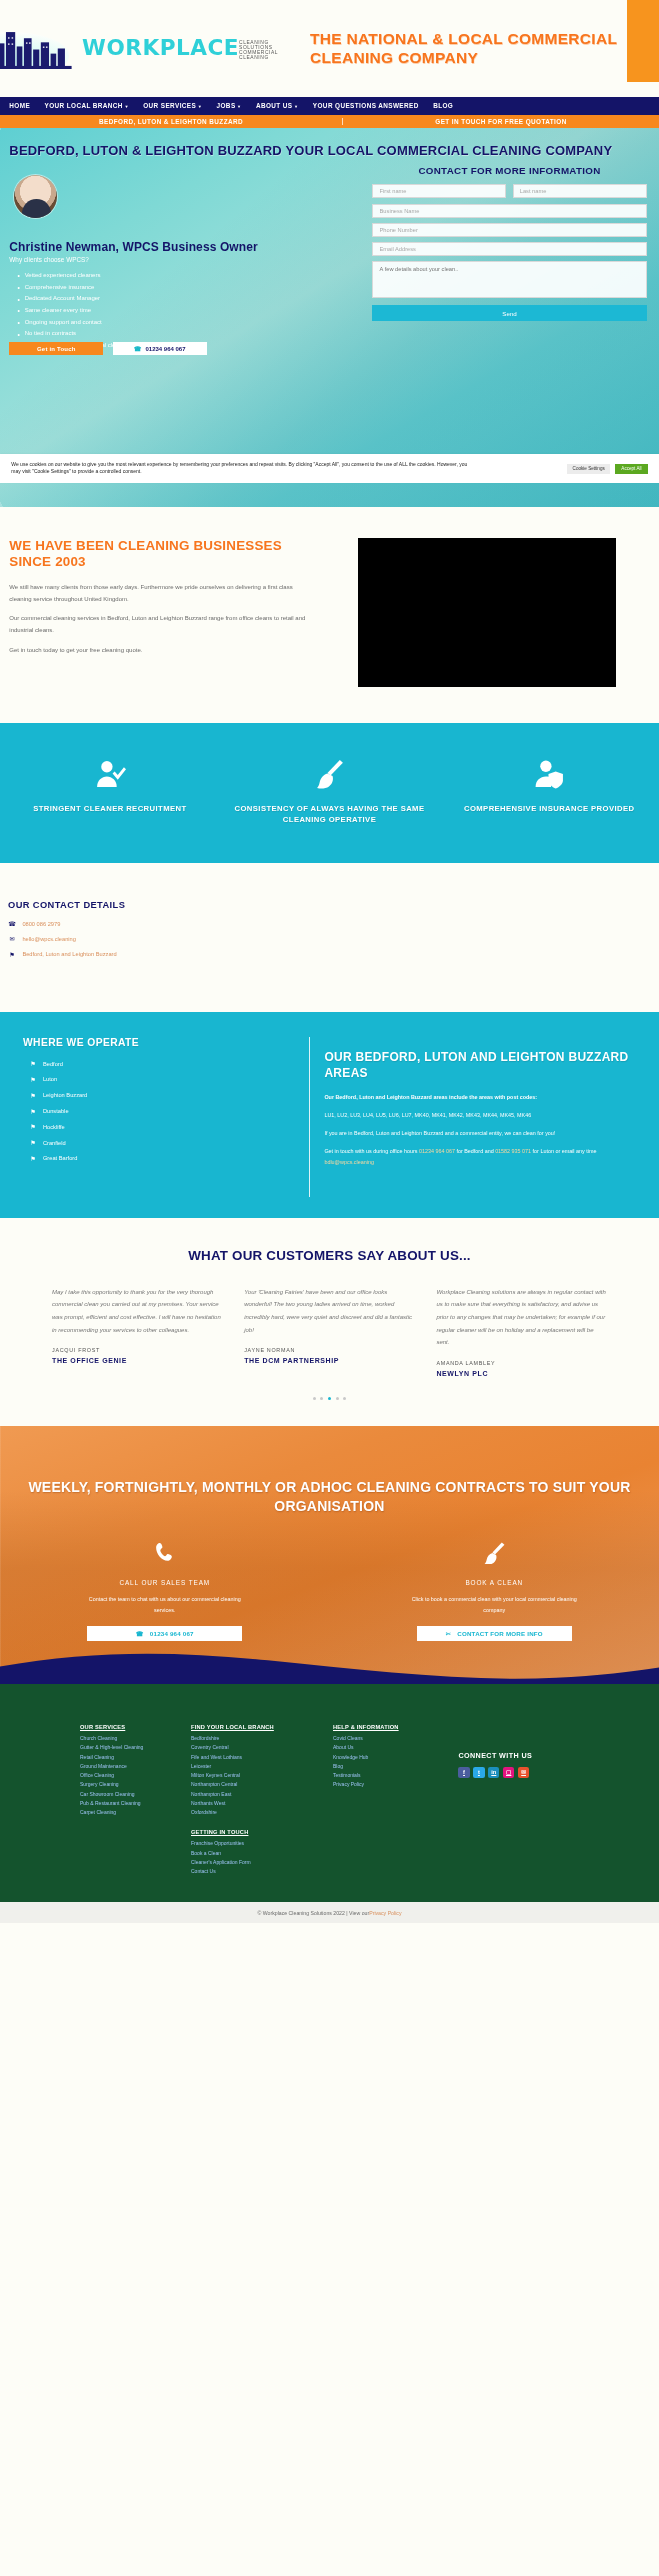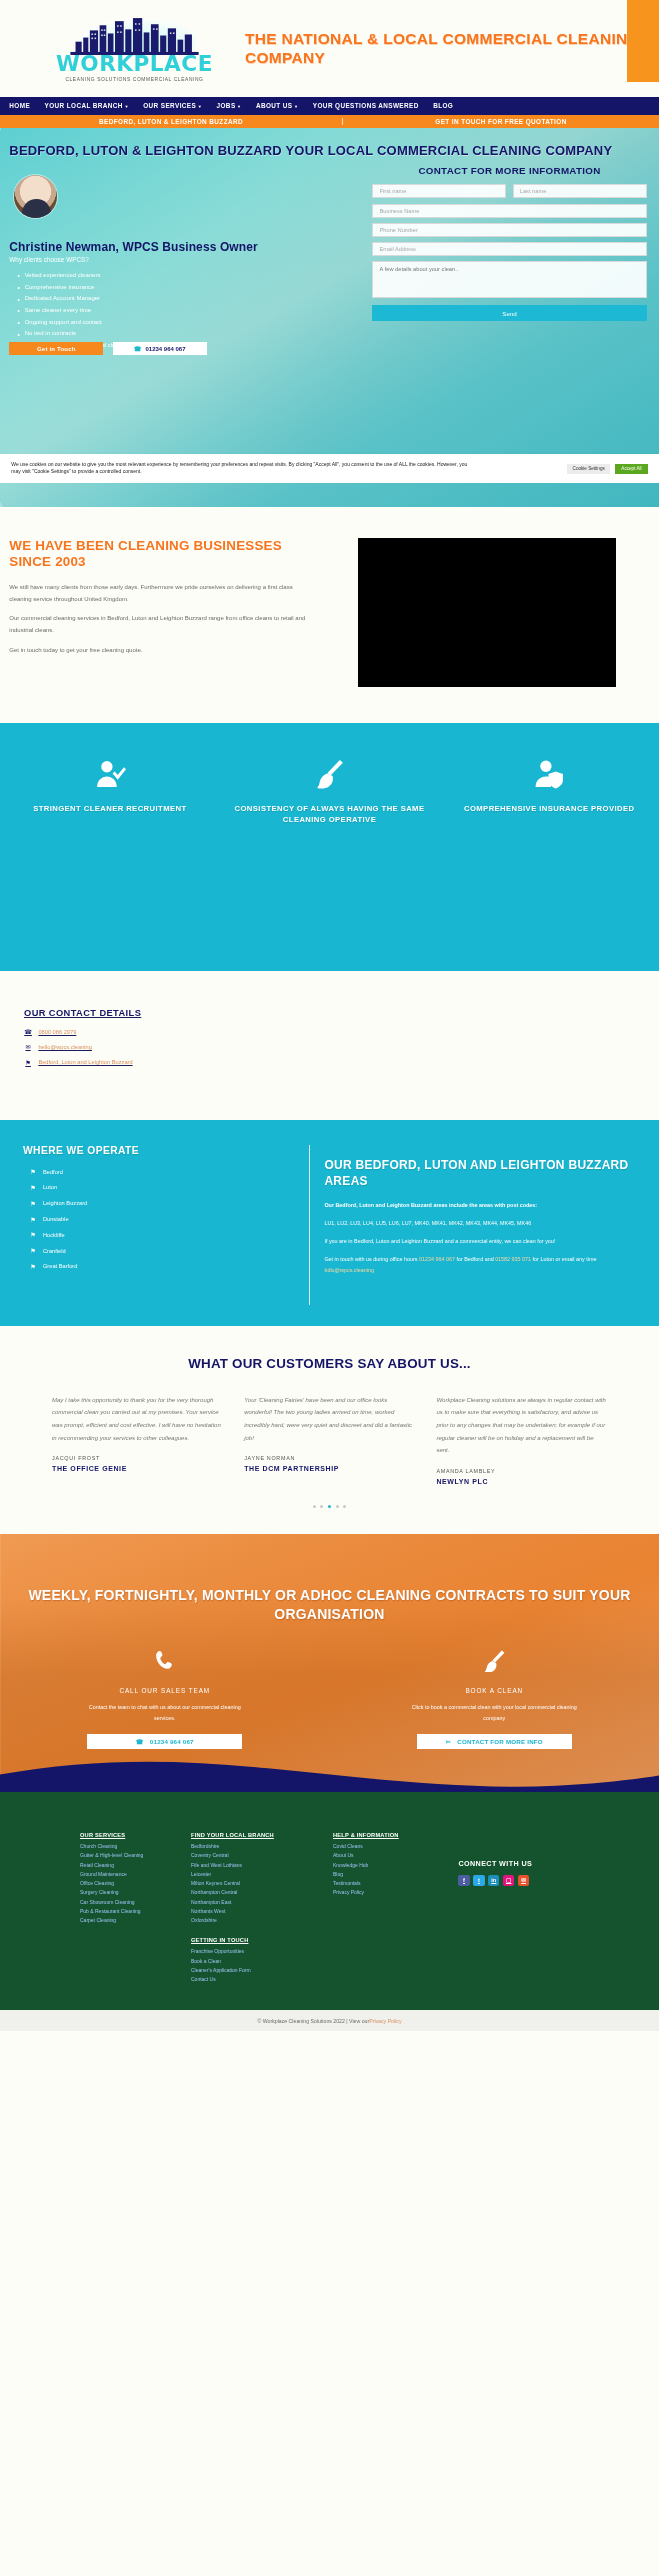--- a/index.html
+++ b/index.html
@@ -10,21 +10,21 @@
     background: #fdfdf7;
     color: #1b1b5c;
     width: 659px;
     overflow-x: hidden;
   }
   .wrap { width: 659px; position: relative; }
 
   
   .topbar { height: 97px; background: #fdfdf7; position: relative; display: flex; align-items: center; }
   .orange-tab { position: absolute; right: 0; top: 0; width: 32px; height: 82px; background: #f7941e; }
-  .logo-block { margin-left: 56px; width: 170px; display: flex; flex-direction: column; align-items: center; justify-content: flex-end; }
+  .logo-block { margin-left: 108px; width: 170px; display: flex; flex-direction: row; align-items: center; justify-content: flex-end; }
   .skyline { width: 149px; height: 40px; position: relative; }
   .logo-word { font-size: 21.6px; font-weight: bold; letter-spacing: 0.5px; color: #2fd0d8;
                font-family: "DejaVu Sans", sans-serif; line-height: 1; margin-top: -2.1px;}
   .logo-sub { font-size: 4.9px; letter-spacing: 0.6px; color: #555; margin-top: 2.6px; }
   .head-tagline { margin-left: 32px; font-size: 15.5px; font-weight: bold; line-height: 1.18;
                   color: #f7751e; letter-spacing: 0.3px; text-shadow: 0.5px 0.5px 0 rgba(255,120,30,.35); }
 
   
   .nav { background: #141468; height: 17.5px; display: flex; align-items: center; padding-left: 9.3px; }
   .nav a { color: #ffffff; text-decoration: none; font-size: 6.4px; font-weight: bold;
@@ -91,27 +91,27 @@
 
   
   .about { background:#fdfdf7; padding: 31px 0 36px 0; display:flex; }
   .about-left { width: 309px; padding-left: 9.3px; }
   .about-left h2 { color:#f7751e; font-size: 13.4px; font-weight:bold; line-height:1.22; letter-spacing:0.2px; margin-bottom: 11.3px; }
   .about-left p { color:#6b6b6b; font-size: 6px; line-height: 1.95; margin-bottom: 8.2px; }
   .about-right { width: 268px; margin-left: 49px; }
   .video { width: 258px; height: 149px; background:#000; }
 
   
-  .features { background:#18b6d0; height: 248px; display:flex; align-items:flex-start; padding-top: 31px; }
+  .features { background:#18b6d0; height: 140px; display:flex; align-items:flex-start; padding-top: 31px; }
   .feat { flex:1; text-align:center; color:#fff; }
   .feat .ico { height: 41px; display:flex; align-items:center; justify-content:center; margin-bottom: 9.3px; }
   .feat h3 { font-size: 7.7px; font-weight: bold; letter-spacing:0.4px; line-height: 1.35; text-shadow: 0.5px 0.5px 1px rgba(0,0,0,.12); }
 
   
-  .contactdet { background:#fdfdf7; padding: 37px 0 46px 24px; text-decoration: underline; }
+  .contactdet { background:#fdfdf7; padding: 37px 0 46px 8px; }
   .contactdet h2 { color:#141468; font-size: 9.3px; font-weight: bold; letter-spacing:0.4px; margin-bottom: 10.3px; }
   .cd-row { display:flex; align-items:center; gap: 6.2px; margin-bottom: 8.2px; font-size: 5.7px; color:#d98f5c; }
   .cd-row .ic { width: 8.2px; color:#141468; font-size: 6.2px; text-align:center; }
 
   
   .operate { background:#18b6d0; display:flex; min-height: 206px; padding: 25px 0 20.6px 0; }
   .op-left { width: 309px; padding-left: 23px; }
   .op-left h2 { color:#fff; font-size: 10.3px; font-weight:bold; letter-spacing:0.4px; margin-bottom: 12.4px; text-shadow:0.5px 0.5px 1px rgba(0,0,0,.12); }
   .op-item { display:flex; align-items:center; gap: 7.2px; color:#fff; font-size: 5.7px; margin-bottom: 8.8px; padding-left: 7.2px;}
   .op-item .pin { color:#fff; font-size: 6.2px; }

